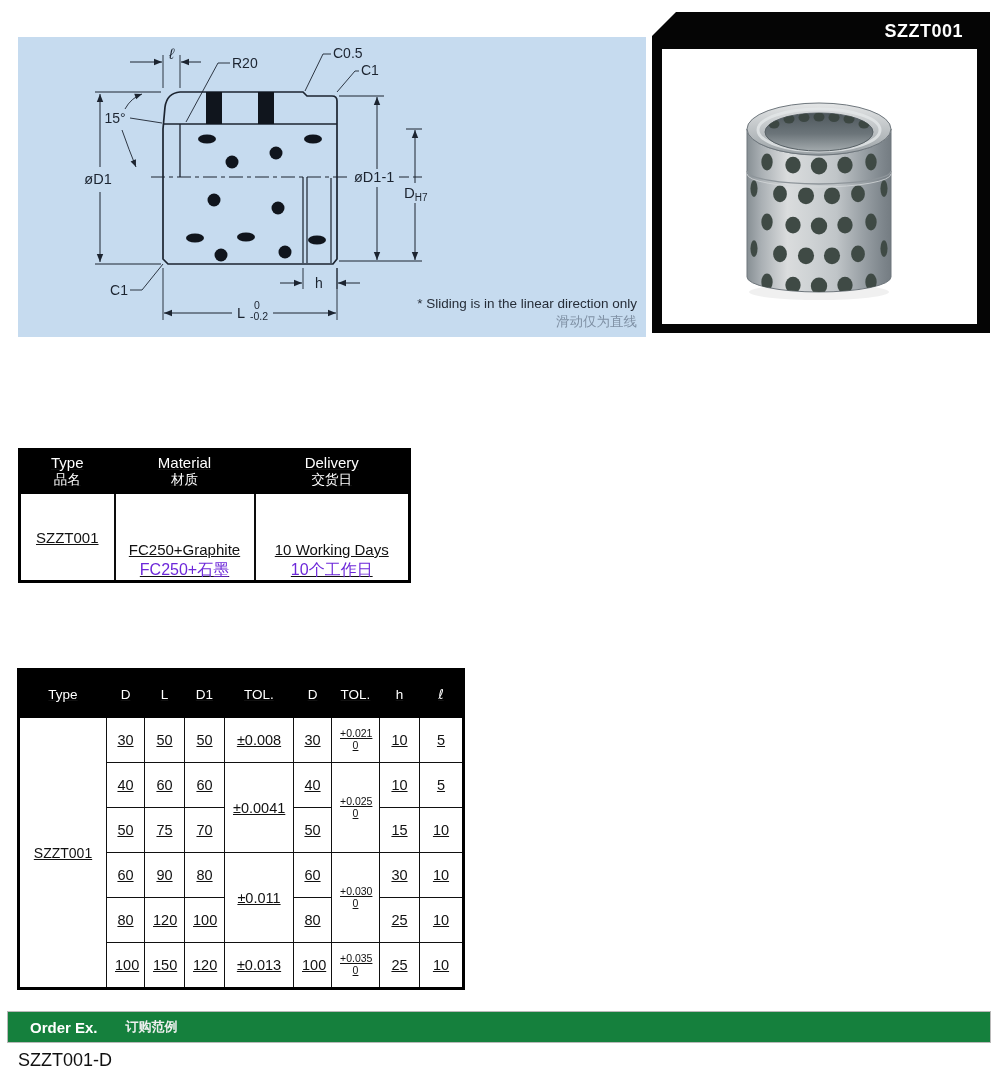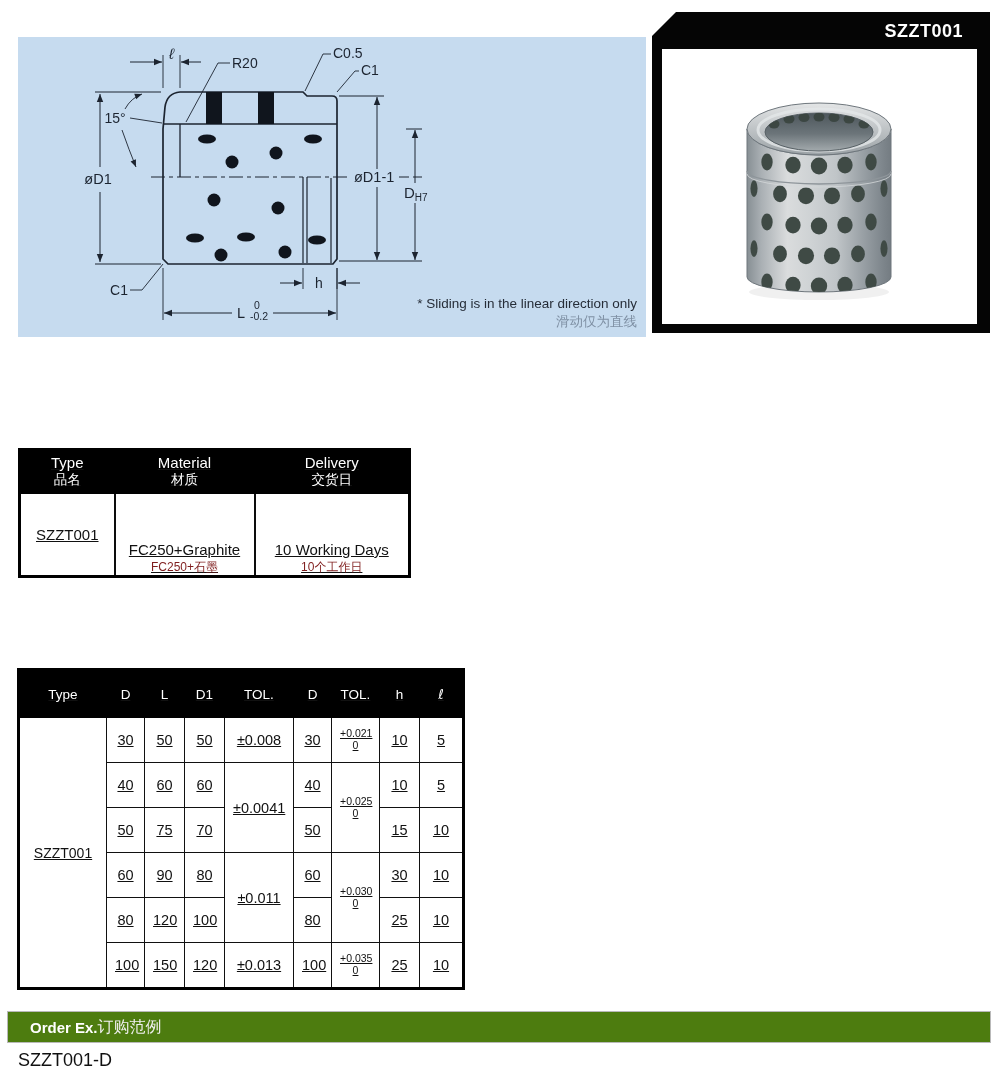--- a/index.html
+++ b/index.html
@@ -20,36 +20,36 @@
   .photo-area svg{display:block;width:100%;height:100%;}
 
   
   table{border-collapse:collapse;table-layout:fixed;text-decoration:underline;}
   .info-table{position:absolute;left:18px;top:448px;width:390px;border:3px solid #000;}
   .info-table th{background:#000;color:#fff;font-weight:normal;height:41px;padding:0;border:2px solid #000;}
   .info-table td{border:2px solid #0d0d0d;text-align:center;height:68px;padding:0;}
   .hdr-en{font-size:15px;line-height:1.25;}
   .hdr-zh{font-size:13.5px;line-height:1.25;}
   .cell-en{font-size:15px;line-height:1.3;margin-top:46px;}
-  .cell-zh{font-size:12px;line-height:1.3;color:#7f1d1d;}
+  .cell-zh{font-size:16px;line-height:1.3;color:#6d28d9;}
   .type-val{font-size:15px;}
 
   
   .dim-table{position:absolute;left:17px;top:668px;width:445px;border:3px solid #000;}
   .dim-table th{background:#000;color:#fff;font-weight:normal;font-size:13.5px;height:46px;padding:0;border:1px solid #000;}
   .dim-table td{border:1.5px solid #111;text-align:center;font-size:14.5px;height:28px;padding:8px;}
   .dim-table td.type-cell{font-size:14px;}
   .tol-stack{font-size:10.5px;line-height:1.1;}
   .l-hdr{font-style:italic;font-family:"DejaVu Sans",sans-serif;}
 
   
-  .order-bar{position:absolute;left:8px;top:1012px;width:982px;height:30px;background:#4d7c0f;
+  .order-bar{position:absolute;left:8px;top:1012px;width:982px;height:30px;background:#15803d;
              display:flex;align-items:center;outline:1px solid #b9b9b9;}
   .order-en{color:#fff;font-size:15px;font-weight:bold;margin-left:22px;}
-  .order-zh{color:#f0f0f0;font-size:16px;margin-left:0;}
+  .order-zh{color:#f0f0f0;font-size:13px;margin-left:28px;font-weight:bold;}
   .order-example{position:absolute;left:18px;top:1050px;font-size:18px;color:#101010;}
 </style>
 </head>
 <body>
 
 <div class="page">
 
   <div class="drawing-panel">
     <svg viewBox="0 0 628 300">
       <defs>

